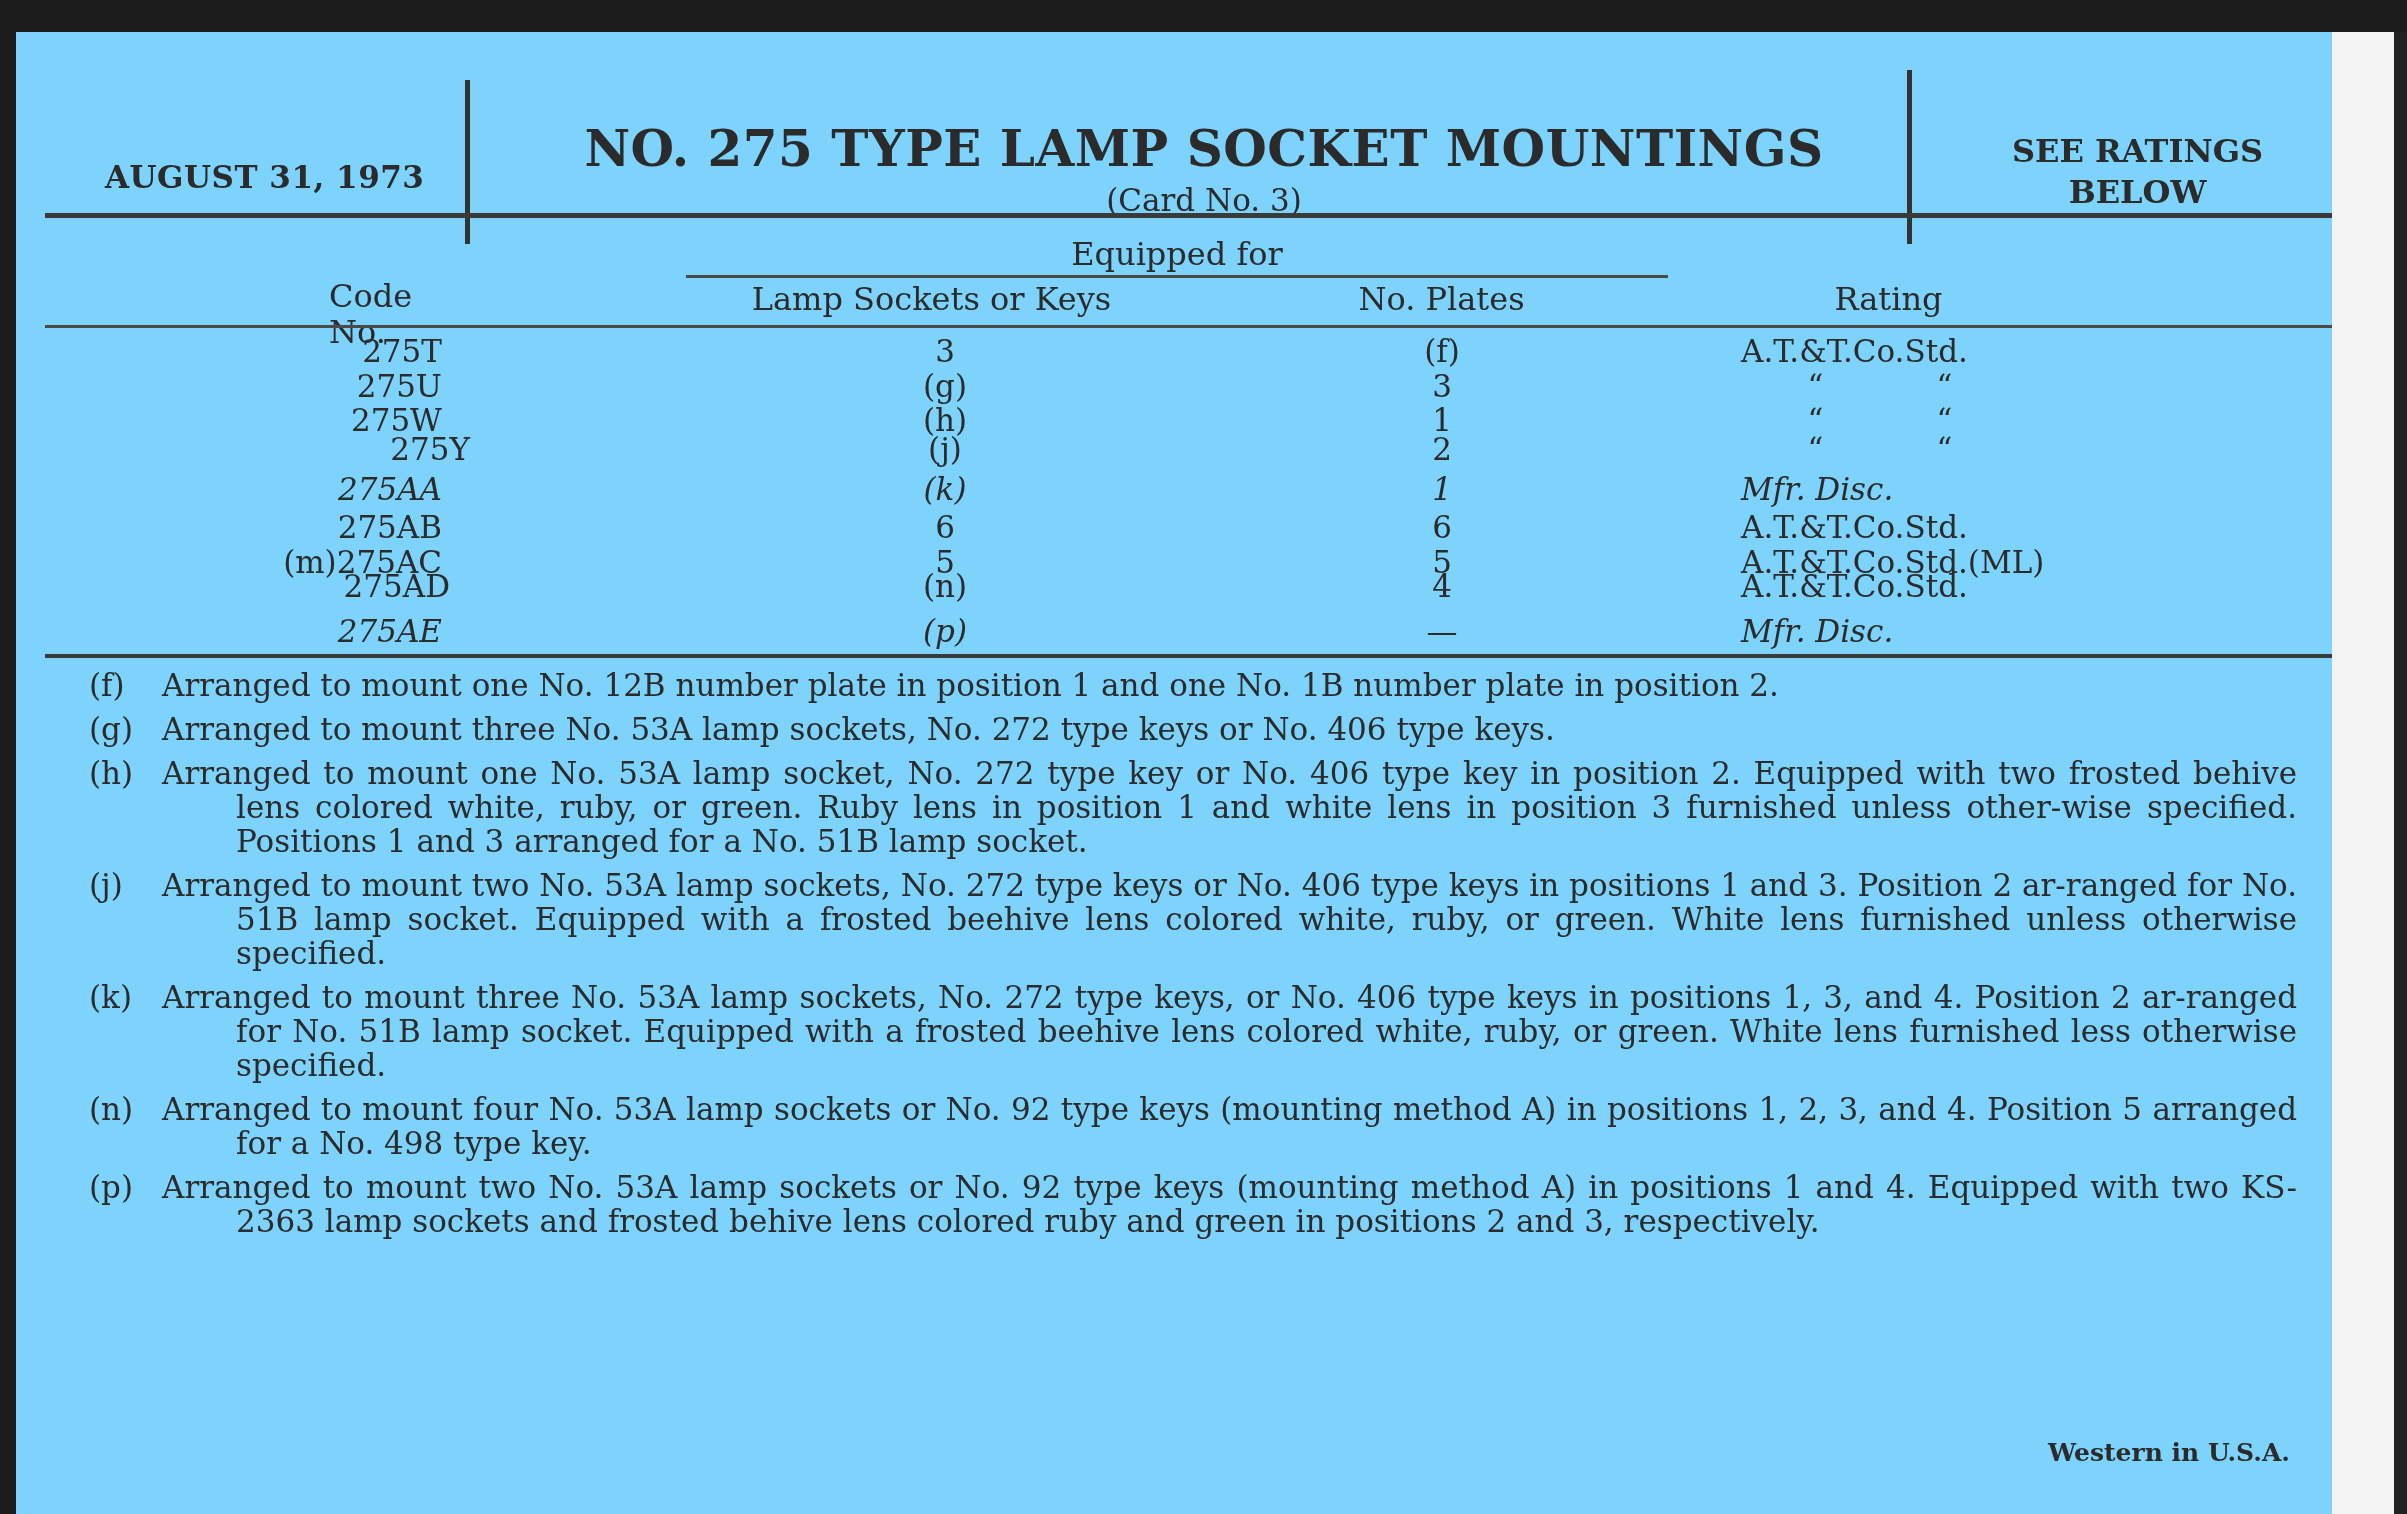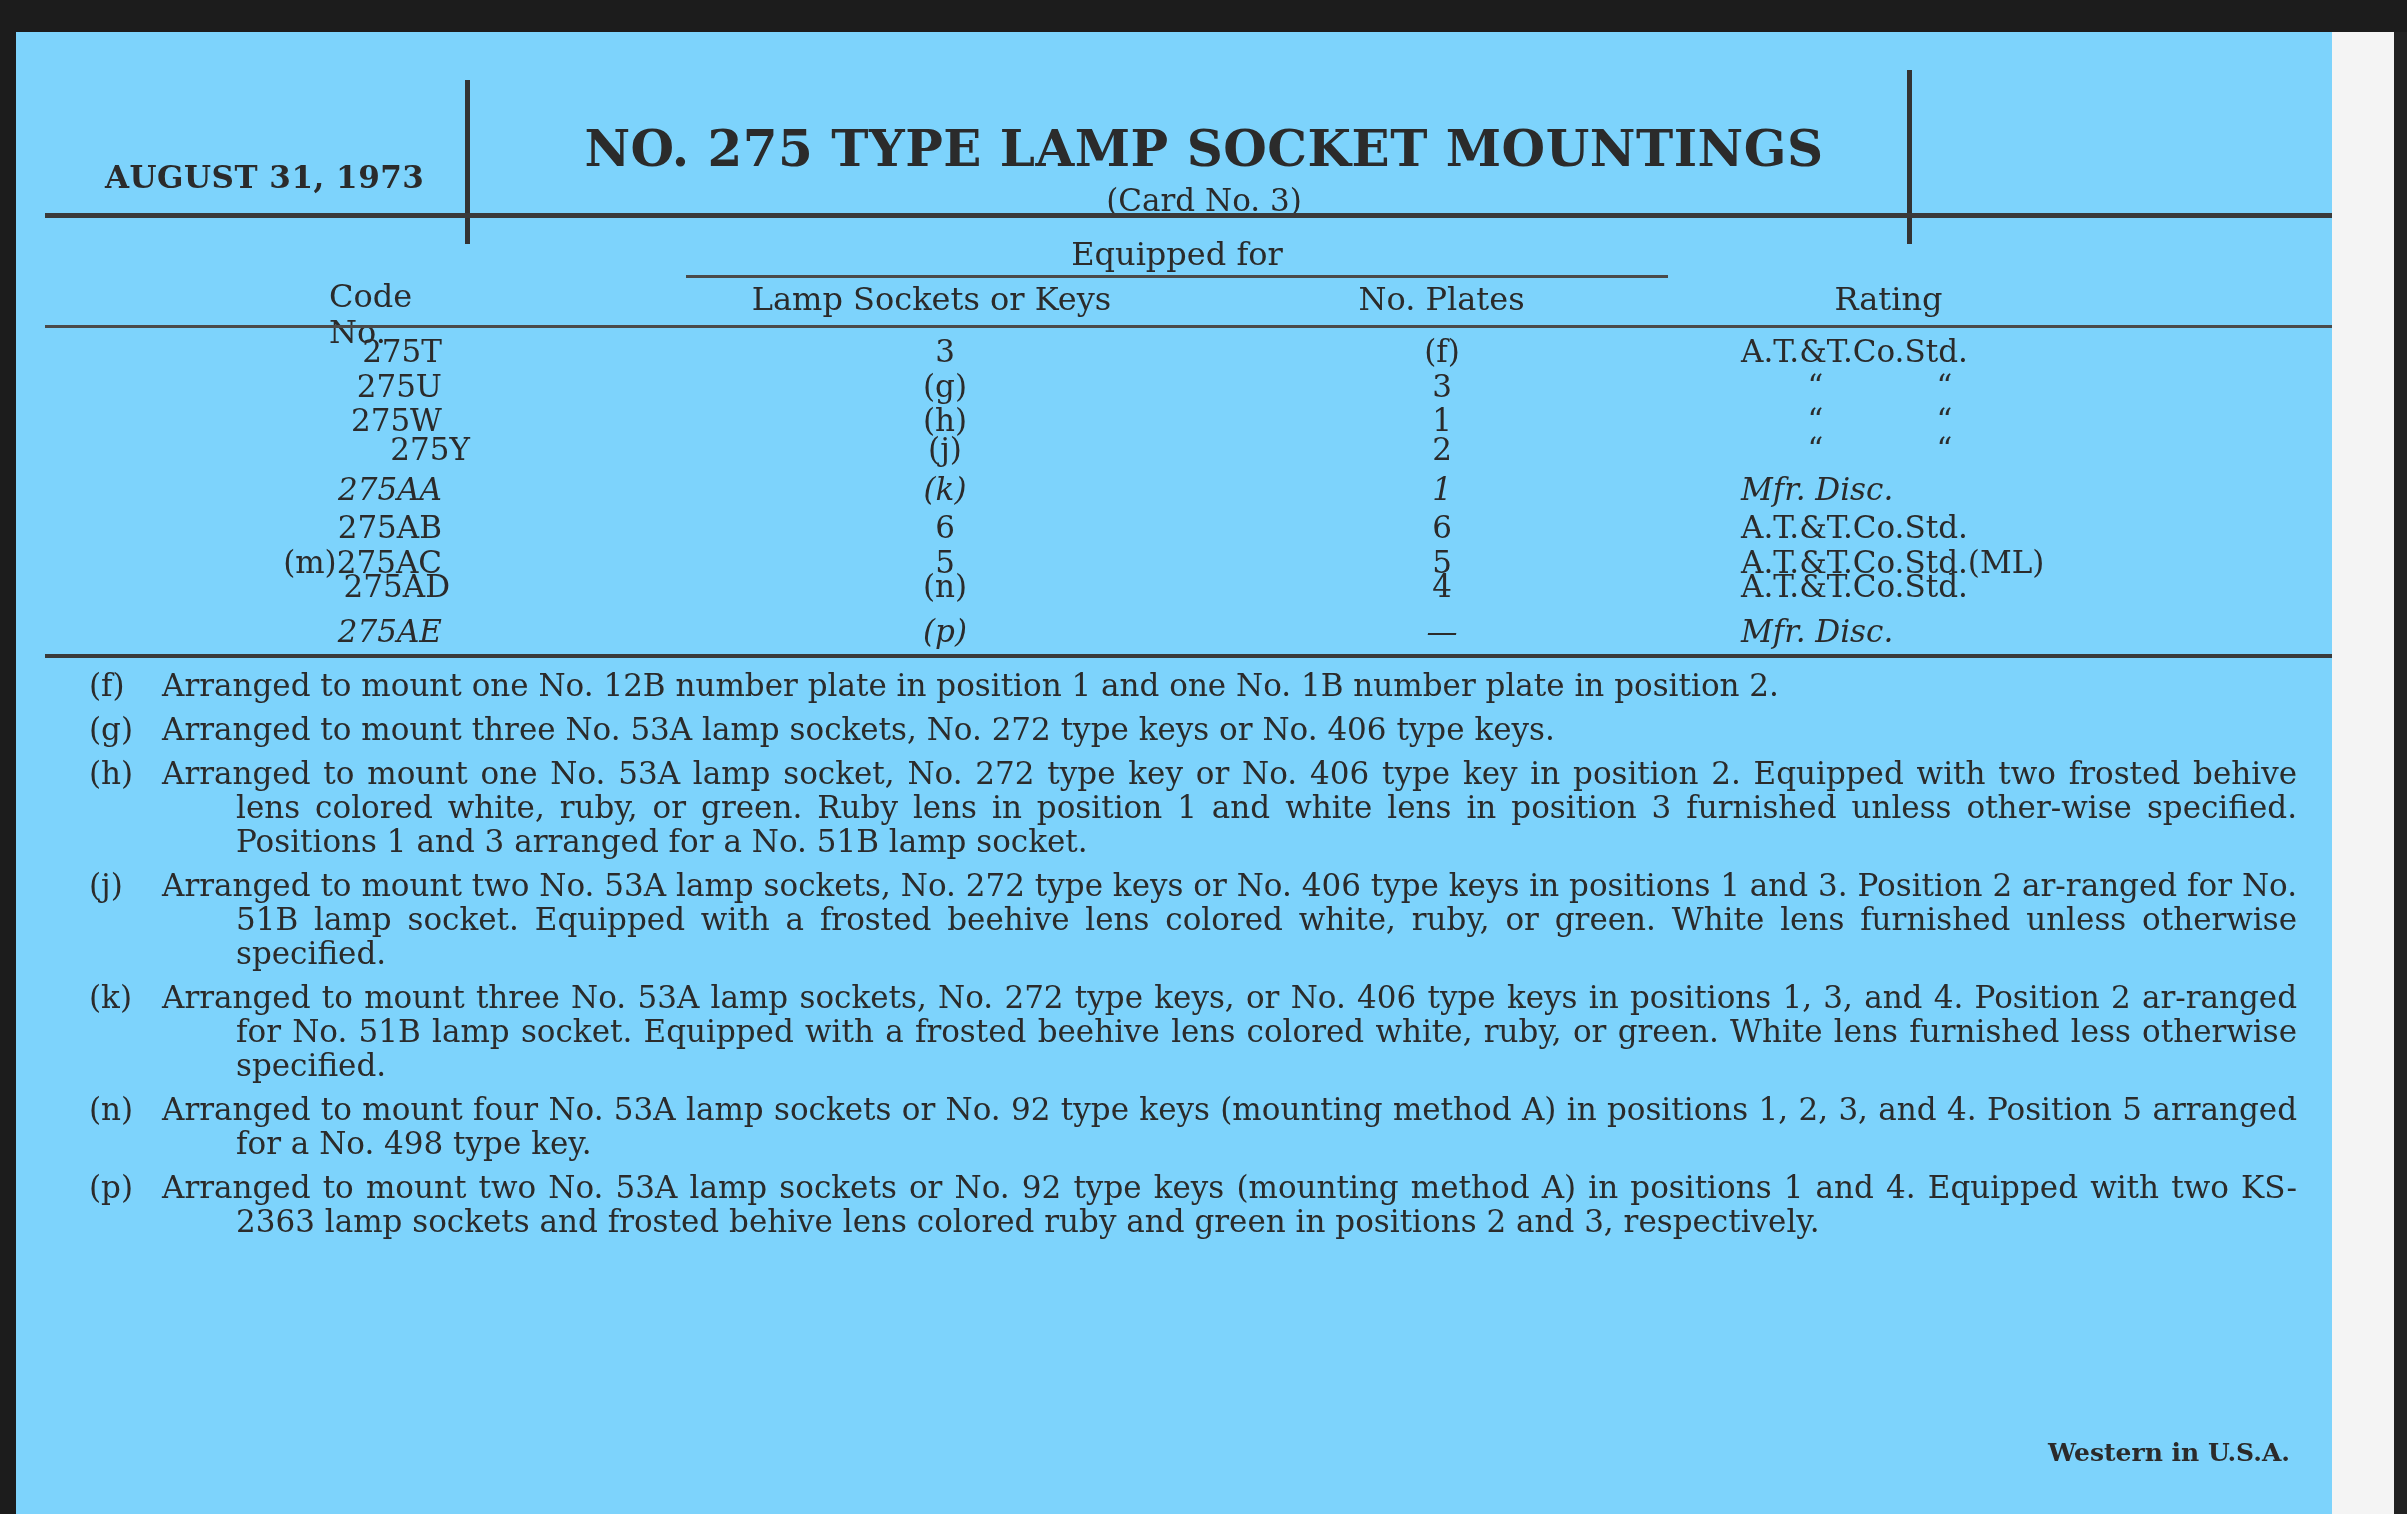--- a/index.html
+++ b/index.html
@@ -53,20 +53,22 @@
 <body>
 
 <div class="card">
 
   <div class="abs date">AUGUST 31, 1973</div>
   <div class="vline" style="left:449px; top:48px; height:164px;"></div>
   <div class="abs title">NO. 275 TYPE LAMP SOCKET MOUNTINGS</div>
   <div class="abs subtitle">(Card No. 3)</div>
   <div class="vline" style="left:1891px; top:38px; height:174px;"></div>
   <div class="abs see">
+    <div>SEE RATINGS</div>
+    <div>BELOW</div>
   </div>
   <div class="hline" style="left:29px; top:181px; width:2299px; height:5px;"></div>
 
   <div class="th th-code">
     <div>Code</div>
     <div>No.</div>
   </div>
   <div class="th" style="left:670px; width:982px; top:203px; text-align:center;">Equipped for</div>
   <div class="hline thin" style="left:670px; top:243px; width:982px;"></div>
   <div class="th" style="left:670px; width:491px; top:248px; text-align:center;">Lamp Sockets or Keys</div>

